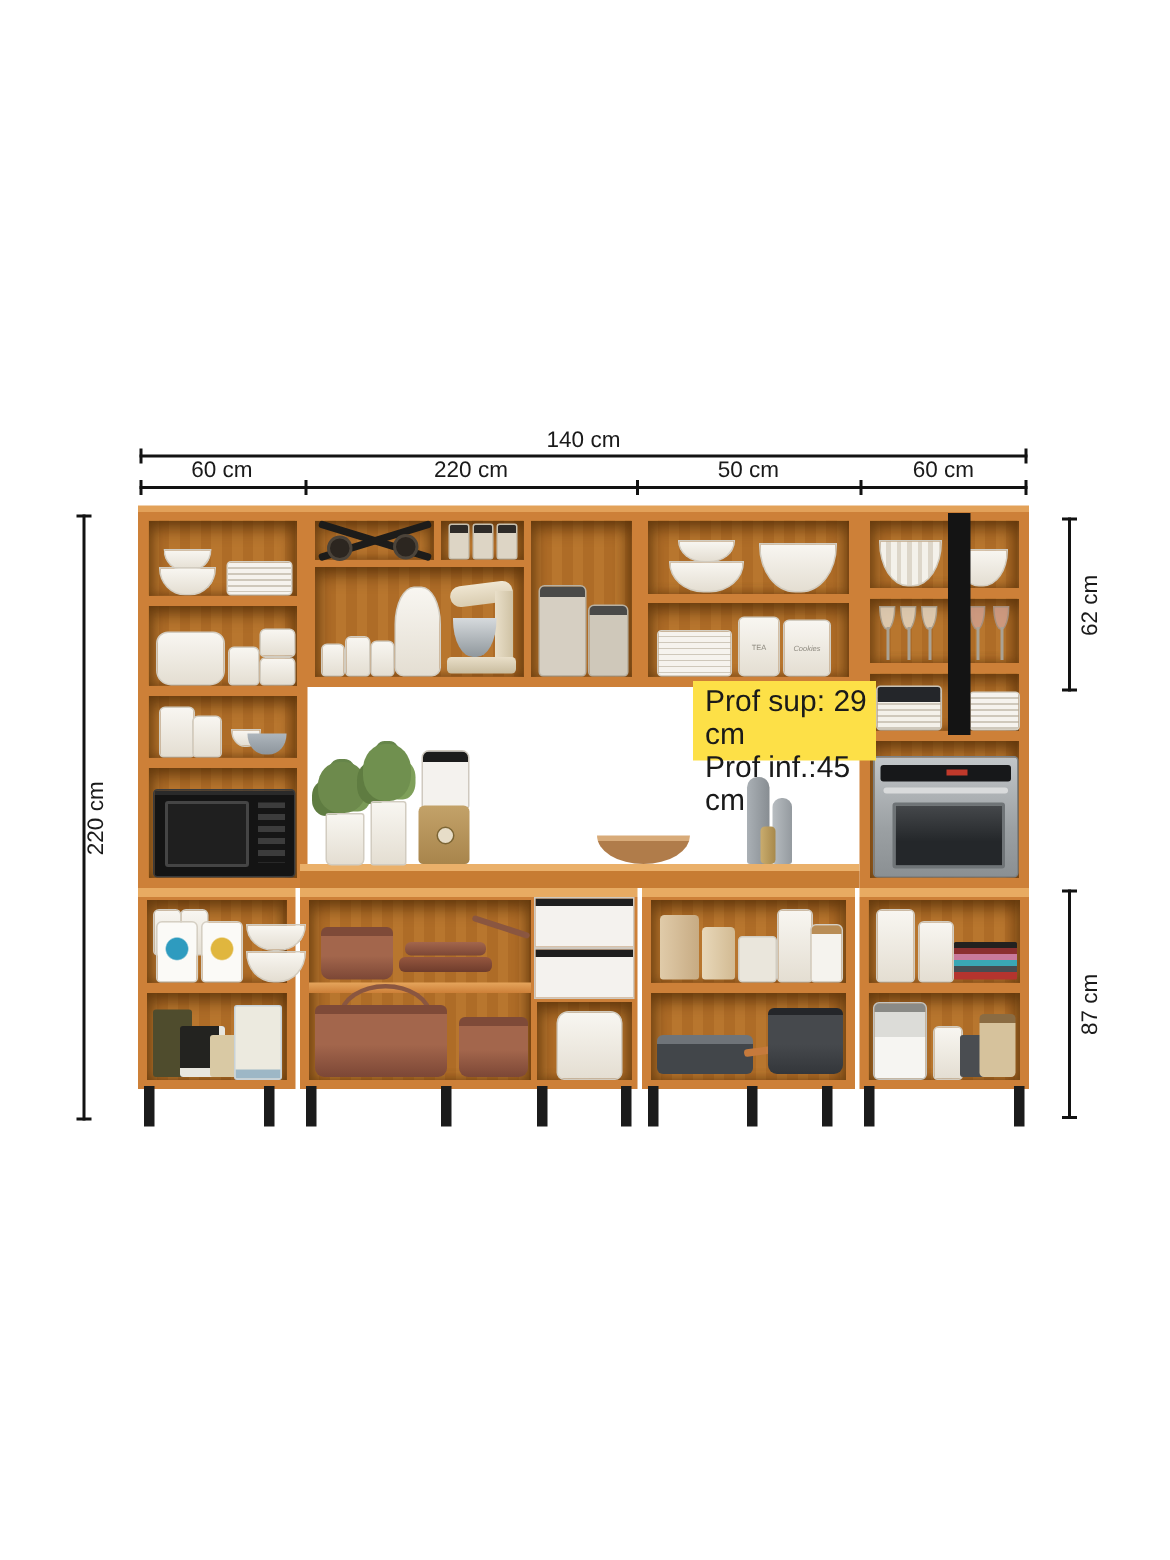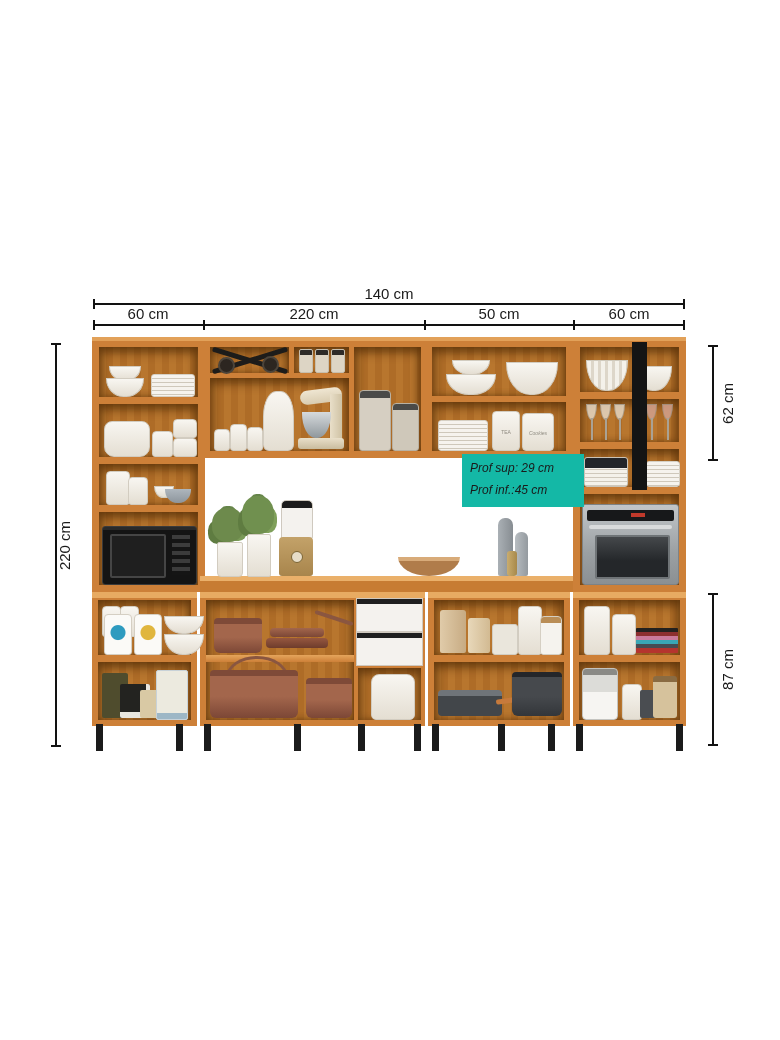--- a/index.html
+++ b/index.html
@@ -4,22 +4,22 @@
 <style>
   html,body{margin:0;padding:0;background:#fff;}
   #canvas{position:relative;width:780px;height:1040px;background:#ffffff;overflow:hidden;
           font-family:"Liberation Sans",sans-serif;color:#1a1a1a;}
   
   .dl{position:absolute;background:#121212;}
   .tickv{position:absolute;width:2px;height:10px;background:#121212;top:-4px;}
   .tickh{position:absolute;height:2px;width:10px;background:#121212;left:-4px;}
   .dlab{position:absolute;font-size:15px;color:#1a1a1a;white-space:nowrap;text-align:center;}
   .vlab{transform:rotate(-90deg);}
-  .profnote{position:absolute;left:462px;top:454px;width:114px;height:50px;background:#14b8a6;
-            font-size:12px;line-height:22px;padding:3px 0 0 8px;z-index:40;font-style:italic;}
+  .profnote{position:absolute;left:462px;top:454px;width:114px;height:50px;background:#fde047;
+            font-size:20px;line-height:22px;padding:3px 0 0 8px;z-index:40;}
   
   .wood{position:absolute;background:linear-gradient(180deg,#e2a159 0 4px,#cd8038 4px);}
   .woodplain{position:absolute;background:#cd8038;}
   .basewood{position:absolute;background:linear-gradient(180deg,#e8ab62 0 6px,#cd8038 6px);}
   .cell{position:absolute;background:repeating-linear-gradient(90deg,#b8762e 0 7px,#ae6c27 7px 14px);
         box-shadow:inset 0 7px 9px rgba(71,37,4,.5),inset 5px 0 7px rgba(71,37,4,.35),inset -5px 0 7px rgba(71,37,4,.35);}
   .shelfbar{position:absolute;height:7px;background:linear-gradient(180deg,#e5a55c,#cd8038);}
   .counter{position:absolute;background:linear-gradient(180deg,#eab06a 0 5px,#c77c33 5px);}
   .leg{position:absolute;width:7px;height:27px;background:#1b1b1b;top:724px;}
   .it{position:absolute;}

